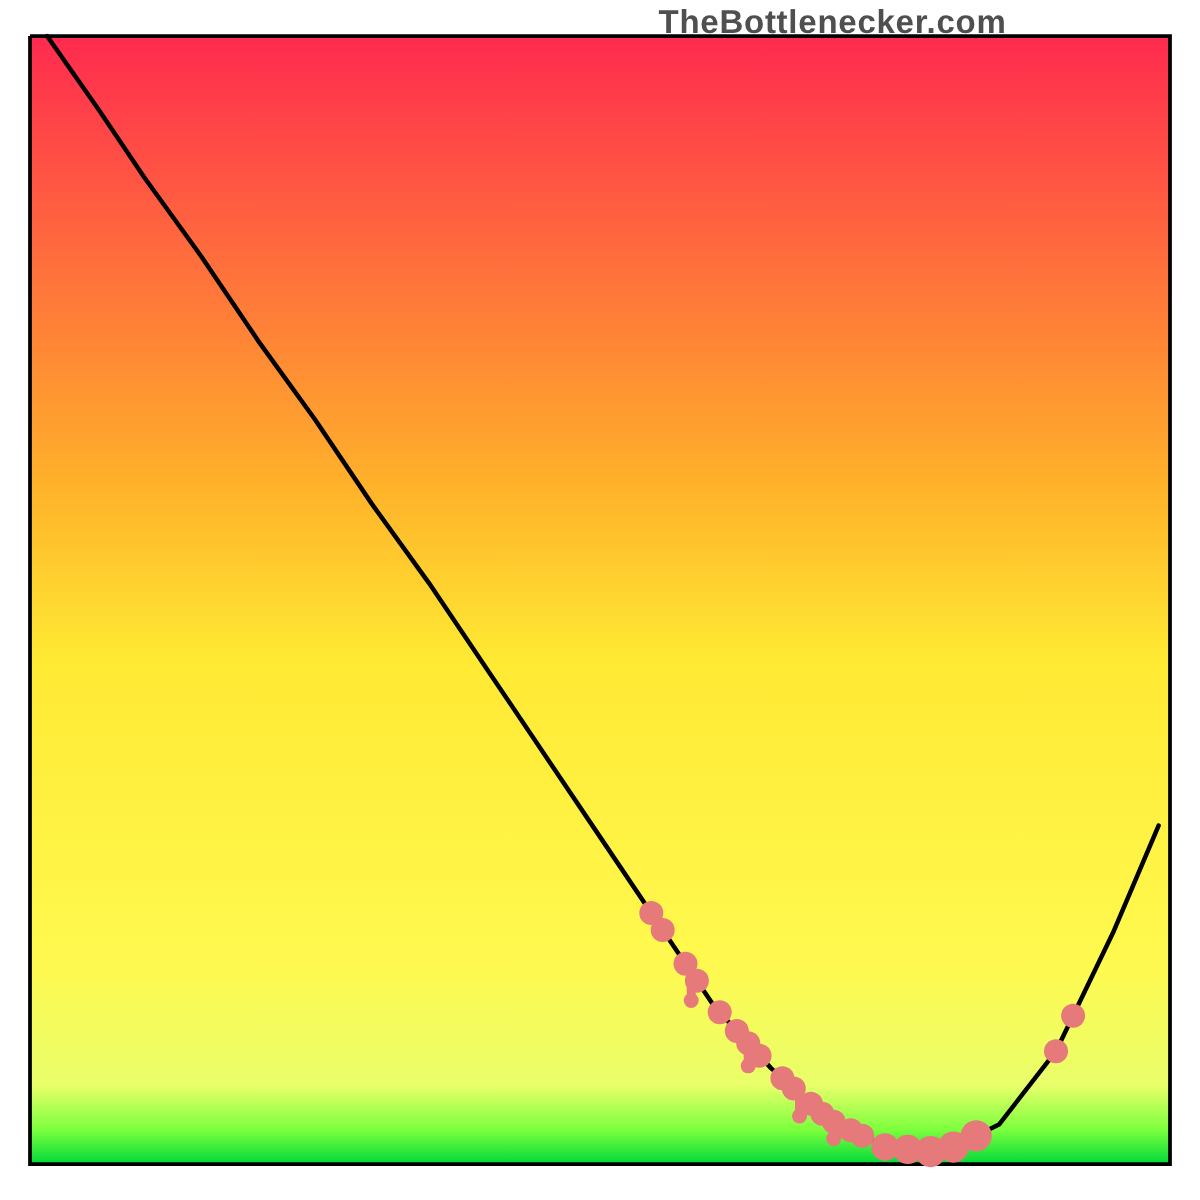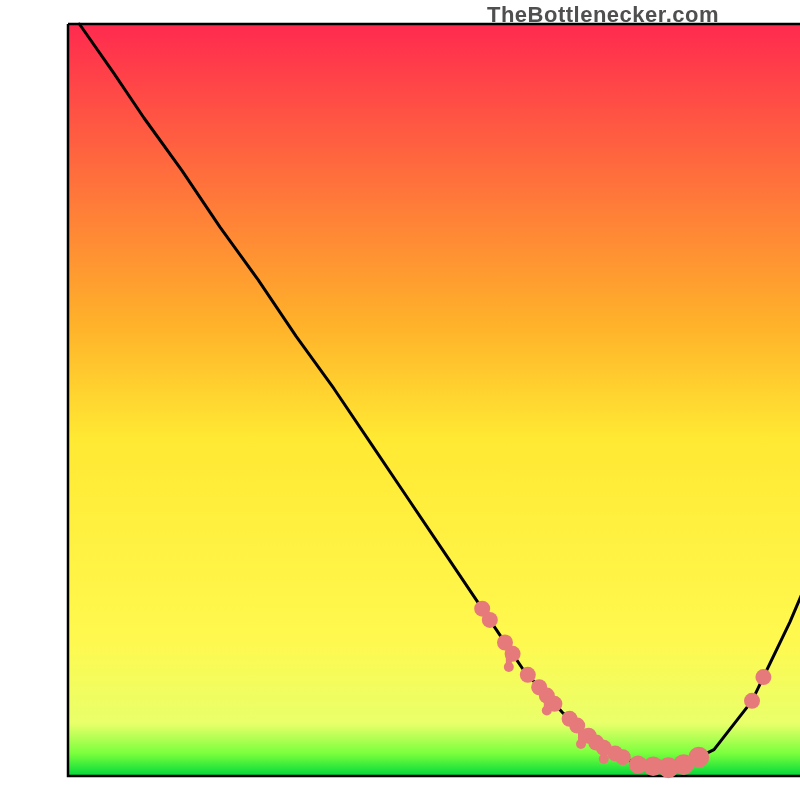--- a/index.html
+++ b/index.html
@@ -8,21 +8,20 @@
     width: 800px;
     height: 800px;
     background: #ffffff;
     overflow: hidden;
     font-family: sans-serif;
   }
   .wrap {
     position: relative;
     width: 679px;
     height: 800px;
-    margin-left: 48px;
   }
   .watermark {
     position: absolute;
     top: 2px;
     right: 8px;
     font-size: 22px;
     font-weight: 600;
     color: #4f4f4f;
     letter-spacing: 0.5px;
     z-index: 5;

